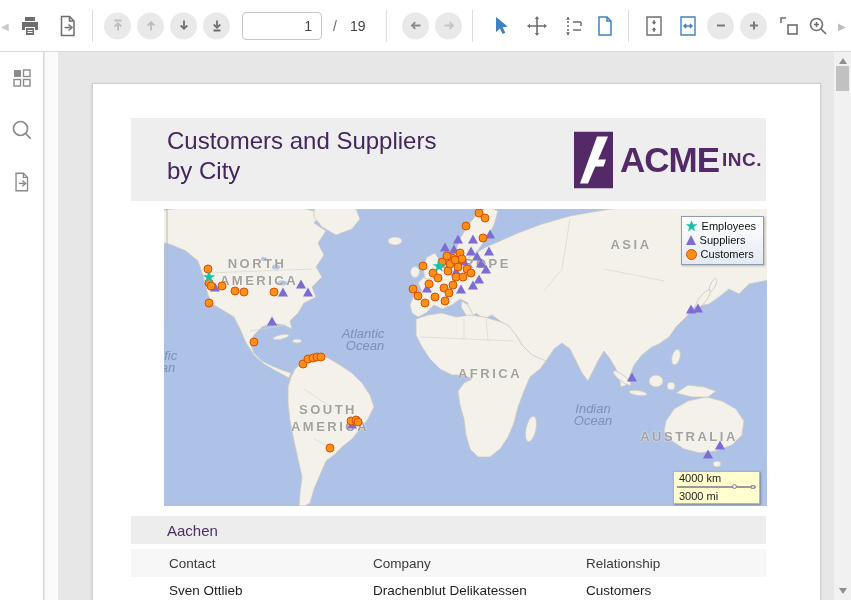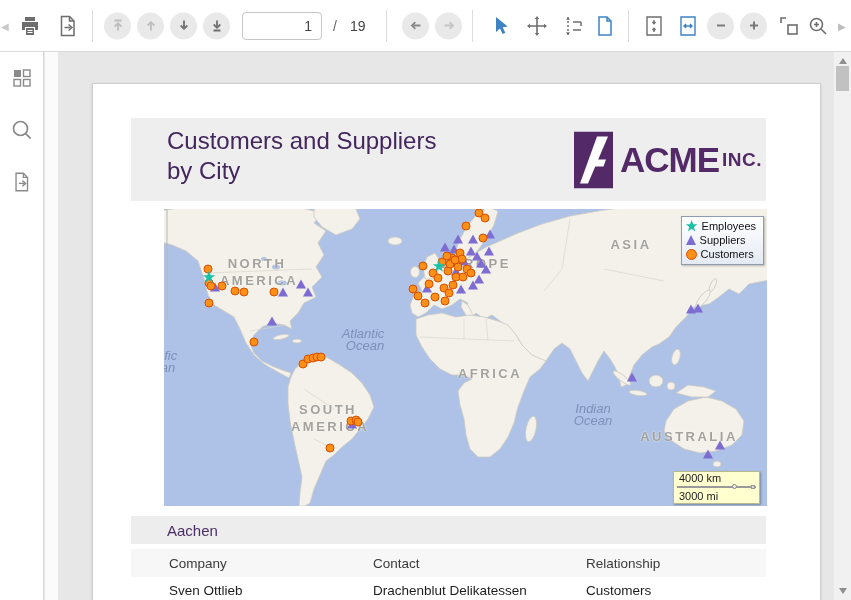--- a/index.html
+++ b/index.html
@@ -424,22 +424,22 @@
             <div class="endknob"></div>
           </div>
           <div>3000 mi</div>
         </div>
       </div>
 
       <div id="sec-band">
         <span>Aachen</span>
       </div>
       <div id="thead" class="trow">
+          <span>Contact</span>
           <span>Company</span>
-          <span>Contact</span>
           <span>Relationship</span>
         </div>
       <div id="tbody-row" class="trow">
           <span>Sven Ottlieb</span>
           <span>Drachenblut Delikatessen</span>
           <span>Customers</span>
         </div>
 
     </div>
   </div>

